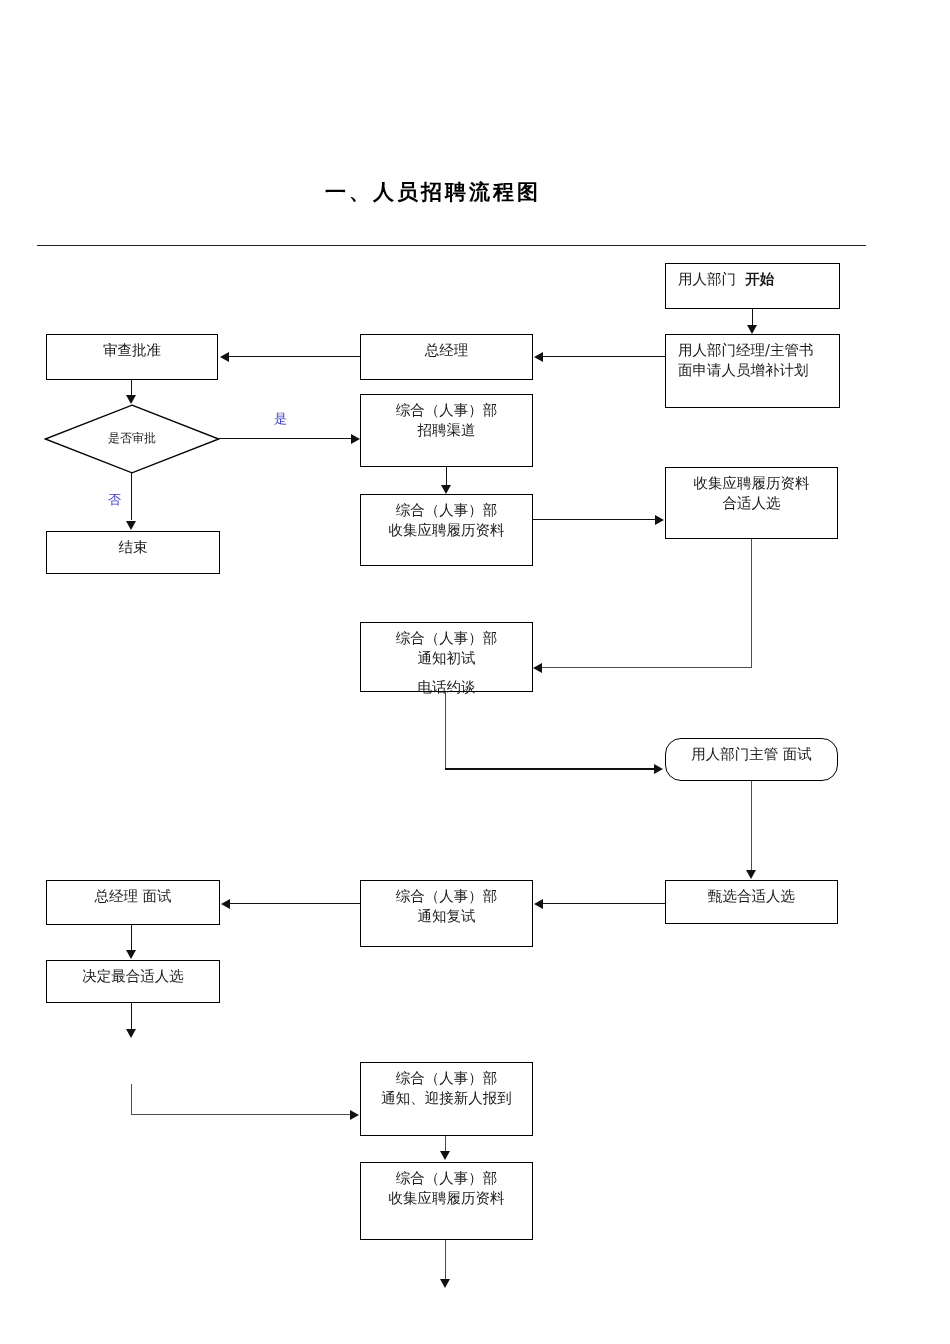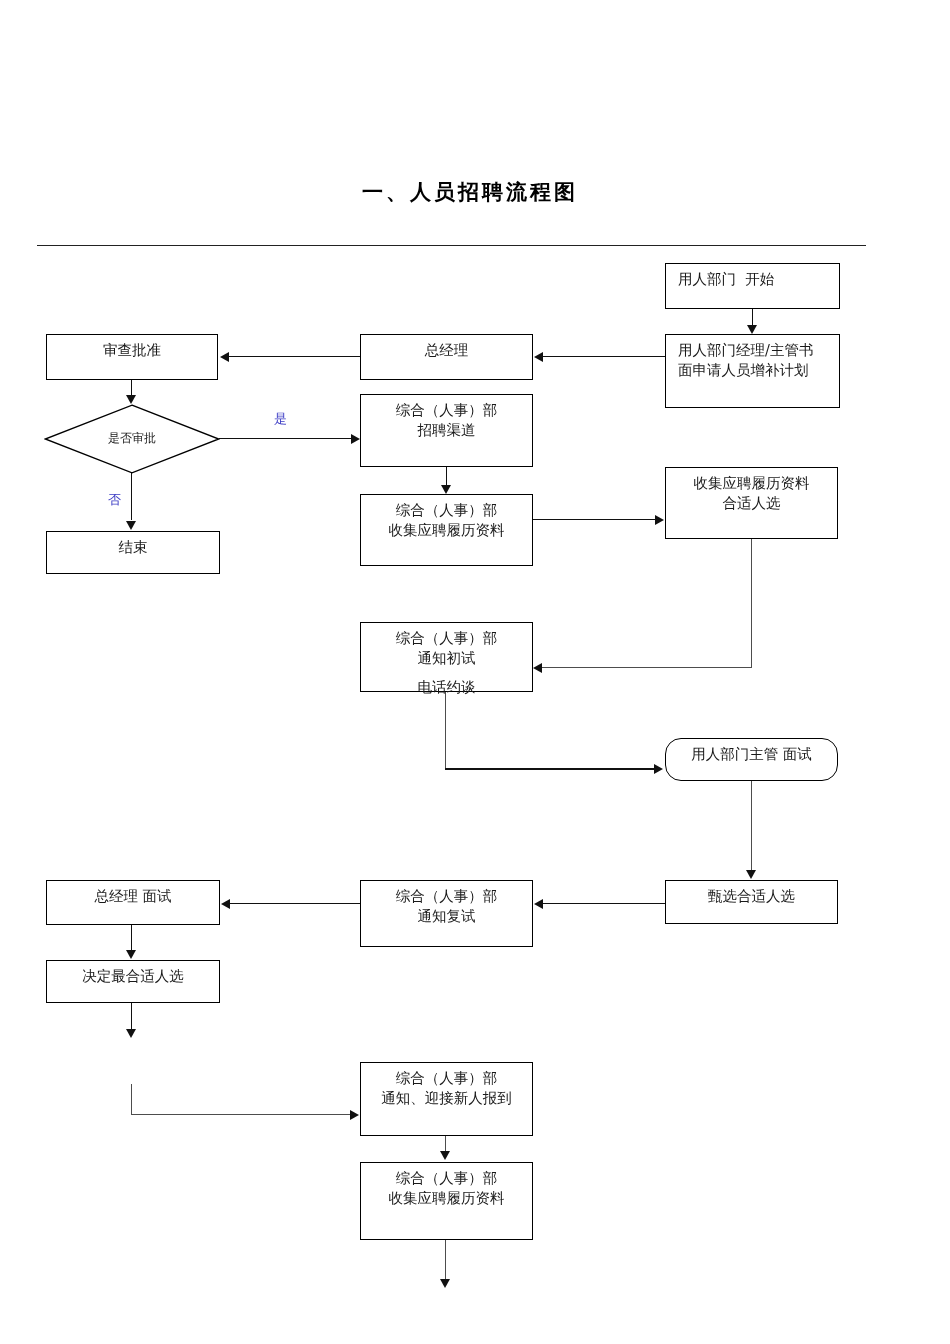--- a/index.html
+++ b/index.html
@@ -23,21 +23,20 @@
     position: absolute;
     left: 0;
     top: 178px;
     width: 866px;
     text-align: center;
     font-size: 21px;
     font-weight: bold;
     letter-spacing: 3px;
     color: #000000;
     font-family: Liberation Mono, monospace;
-    margin-left: 37px;
   }
   .hrule {
     position: absolute;
     left: 37px;
     top: 245px;
     width: 829px;
     height: 0;
     border-top: 1.6px solid #222222;
   }
   .node {
@@ -65,21 +64,21 @@
     padding-left: 12px;
   }
   .node .extra {
     position: absolute;
     left: 0;
     right: 0;
     font-size: 14.5px;
     text-align: center;
     color: #1a1a1a;
   }
-  .bold-seg { font-weight: normal; margin-top: 16px; }
+  .bold-seg { font-weight: bold; margin-top: 16px; }
 
   .diamond {
     position: absolute;
     z-index: 3;
   }
   .diamond svg { display: block; }
   .diamond .dlabel {
     position: absolute;
     left: 0;
     right: 0;

